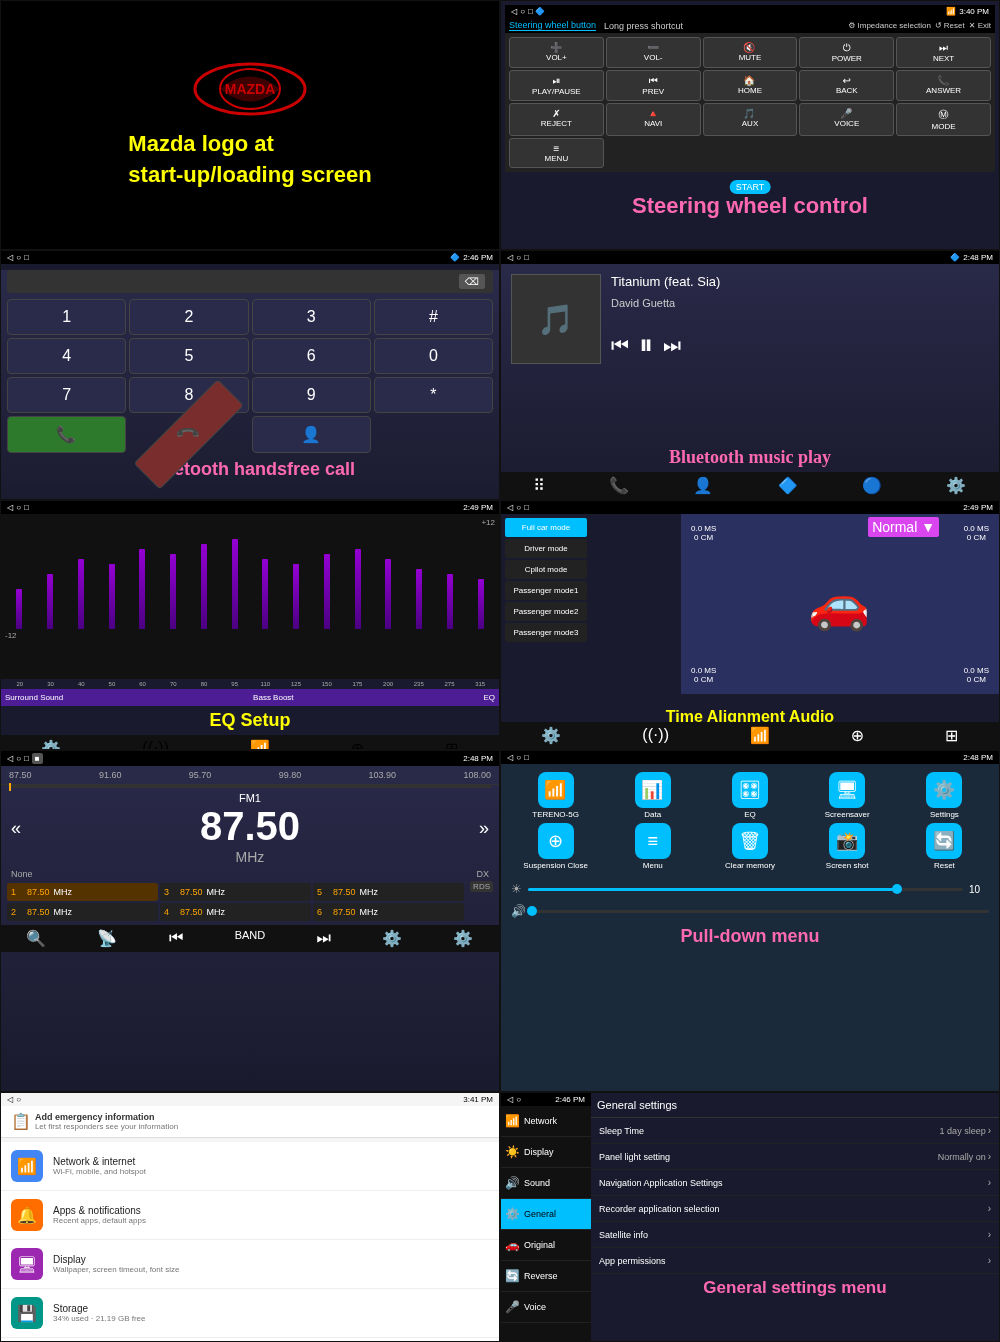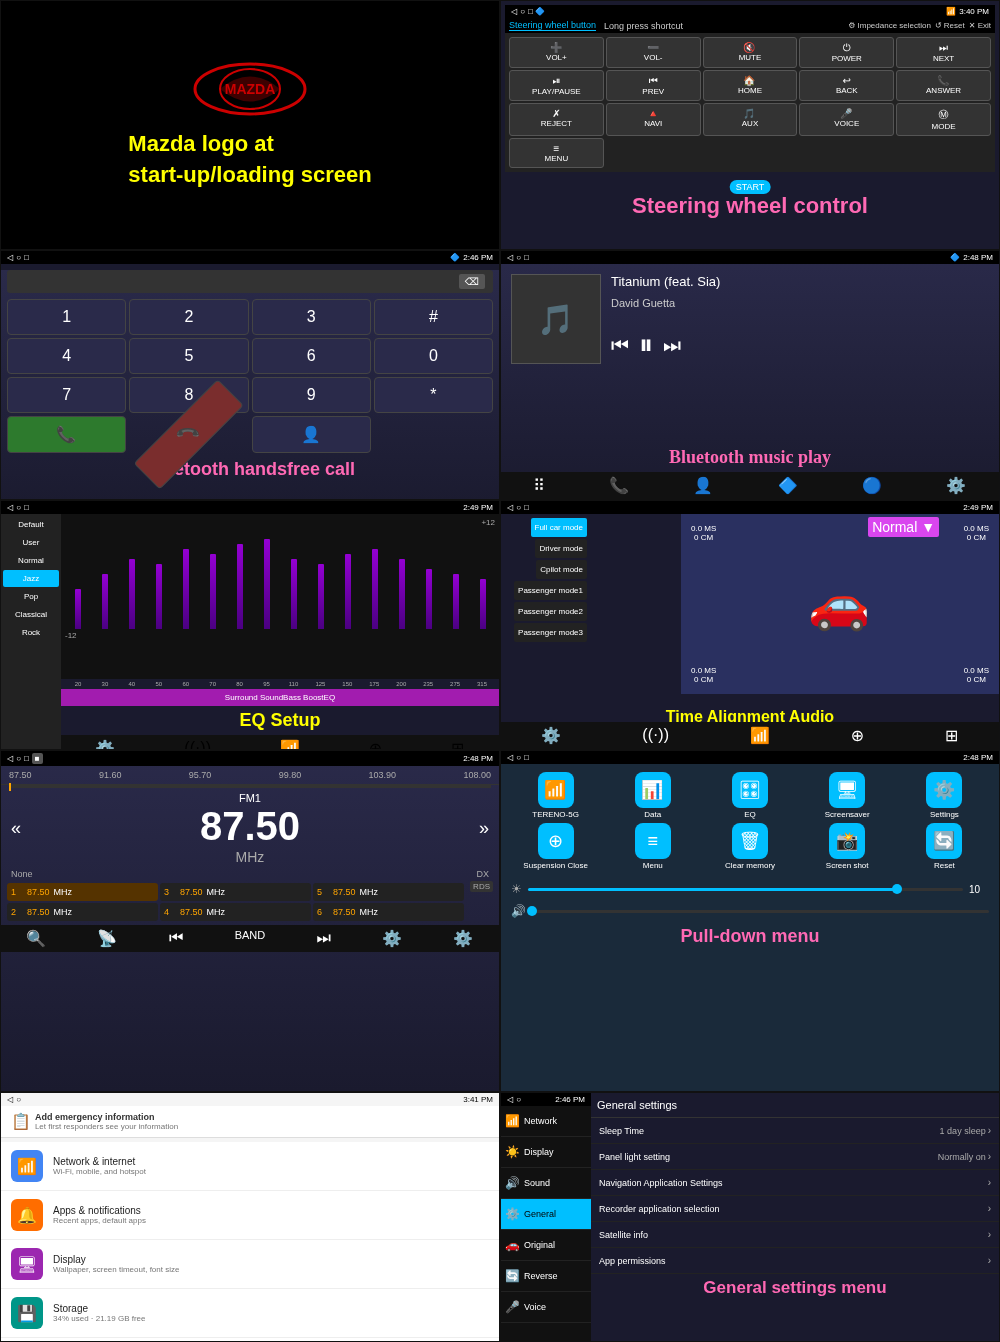--- a/index.html
+++ b/index.html
@@ -259,23 +259,23 @@
     .eq-freq-row {
       display: flex;
       gap: 1px;
       font-size: 6px;
       color: #aaa;
       padding: 2px 4px;
     }
     .eq-freq { flex: 1; text-align: center; }
     .eq-bottom-bar {
       display: flex;
-      justify-content: center;
+      justify-content: space-between;
       padding: 4px;
-      background: #a21caf;
+      background: #4c1d95;
     }
     .eq-bottom-item { color: #fff; font-size: 8px; text-align: center; }
     .eq-label {
       color: #FFFF00;
       font-size: 18px;
       font-weight: bold;
       text-align: center;
       padding: 4px;
     }
     .eq-nav {
@@ -294,21 +294,20 @@
       height: 100%;
     }
     .ta-modes {
       display: flex;
       flex-direction: column;
       gap: 2px;
       padding: 4px;
       width: 90px;
       float: left;
       height: 180px;
-      align-items: flex-end;
     }
     .ta-mode-item {
       color: #fff;
       font-size: 8px;
       padding: 5px 4px;
       background: #222;
       border-radius: 2px;
       text-align: center;
     }
     .ta-mode-item.active { background: #00BFFF; }
@@ -675,29 +674,20 @@
       <div class="status-icons">
         <span>◁</span>
         <span>○</span>
         <span>□</span>
       </div>
       <div class="status-icons">
         <span>2:49 PM</span>
       </div>
     </div>
     <div class="eq-screen">
-      <div class="eq-sidebar">
-        <div class="eq-mode-item">Default</div>
-        <div class="eq-mode-item">User</div>
-        <div class="eq-mode-item">Normal</div>
-        <div class="eq-mode-item active">Jazz</div>
-        <div class="eq-mode-item">Pop</div>
-        <div class="eq-mode-item">Classical</div>
-        <div class="eq-mode-item">Rock</div>
-      </div>
       <div class="eq-main">
         <div class="eq-bars-area">
           <div style="color:#aaa; font-size:8px; text-align:right; padding-bottom:2px;">+12</div>
           <div class="eq-bars" id="eq-bars-container">
           <div class="eq-bar-wrap">
                 <div class="eq-bar" style="height: 40px;"></div>
               </div>
               <div class="eq-bar-wrap">
                 <div class="eq-bar" style="height: 55px;"></div>
               </div>

